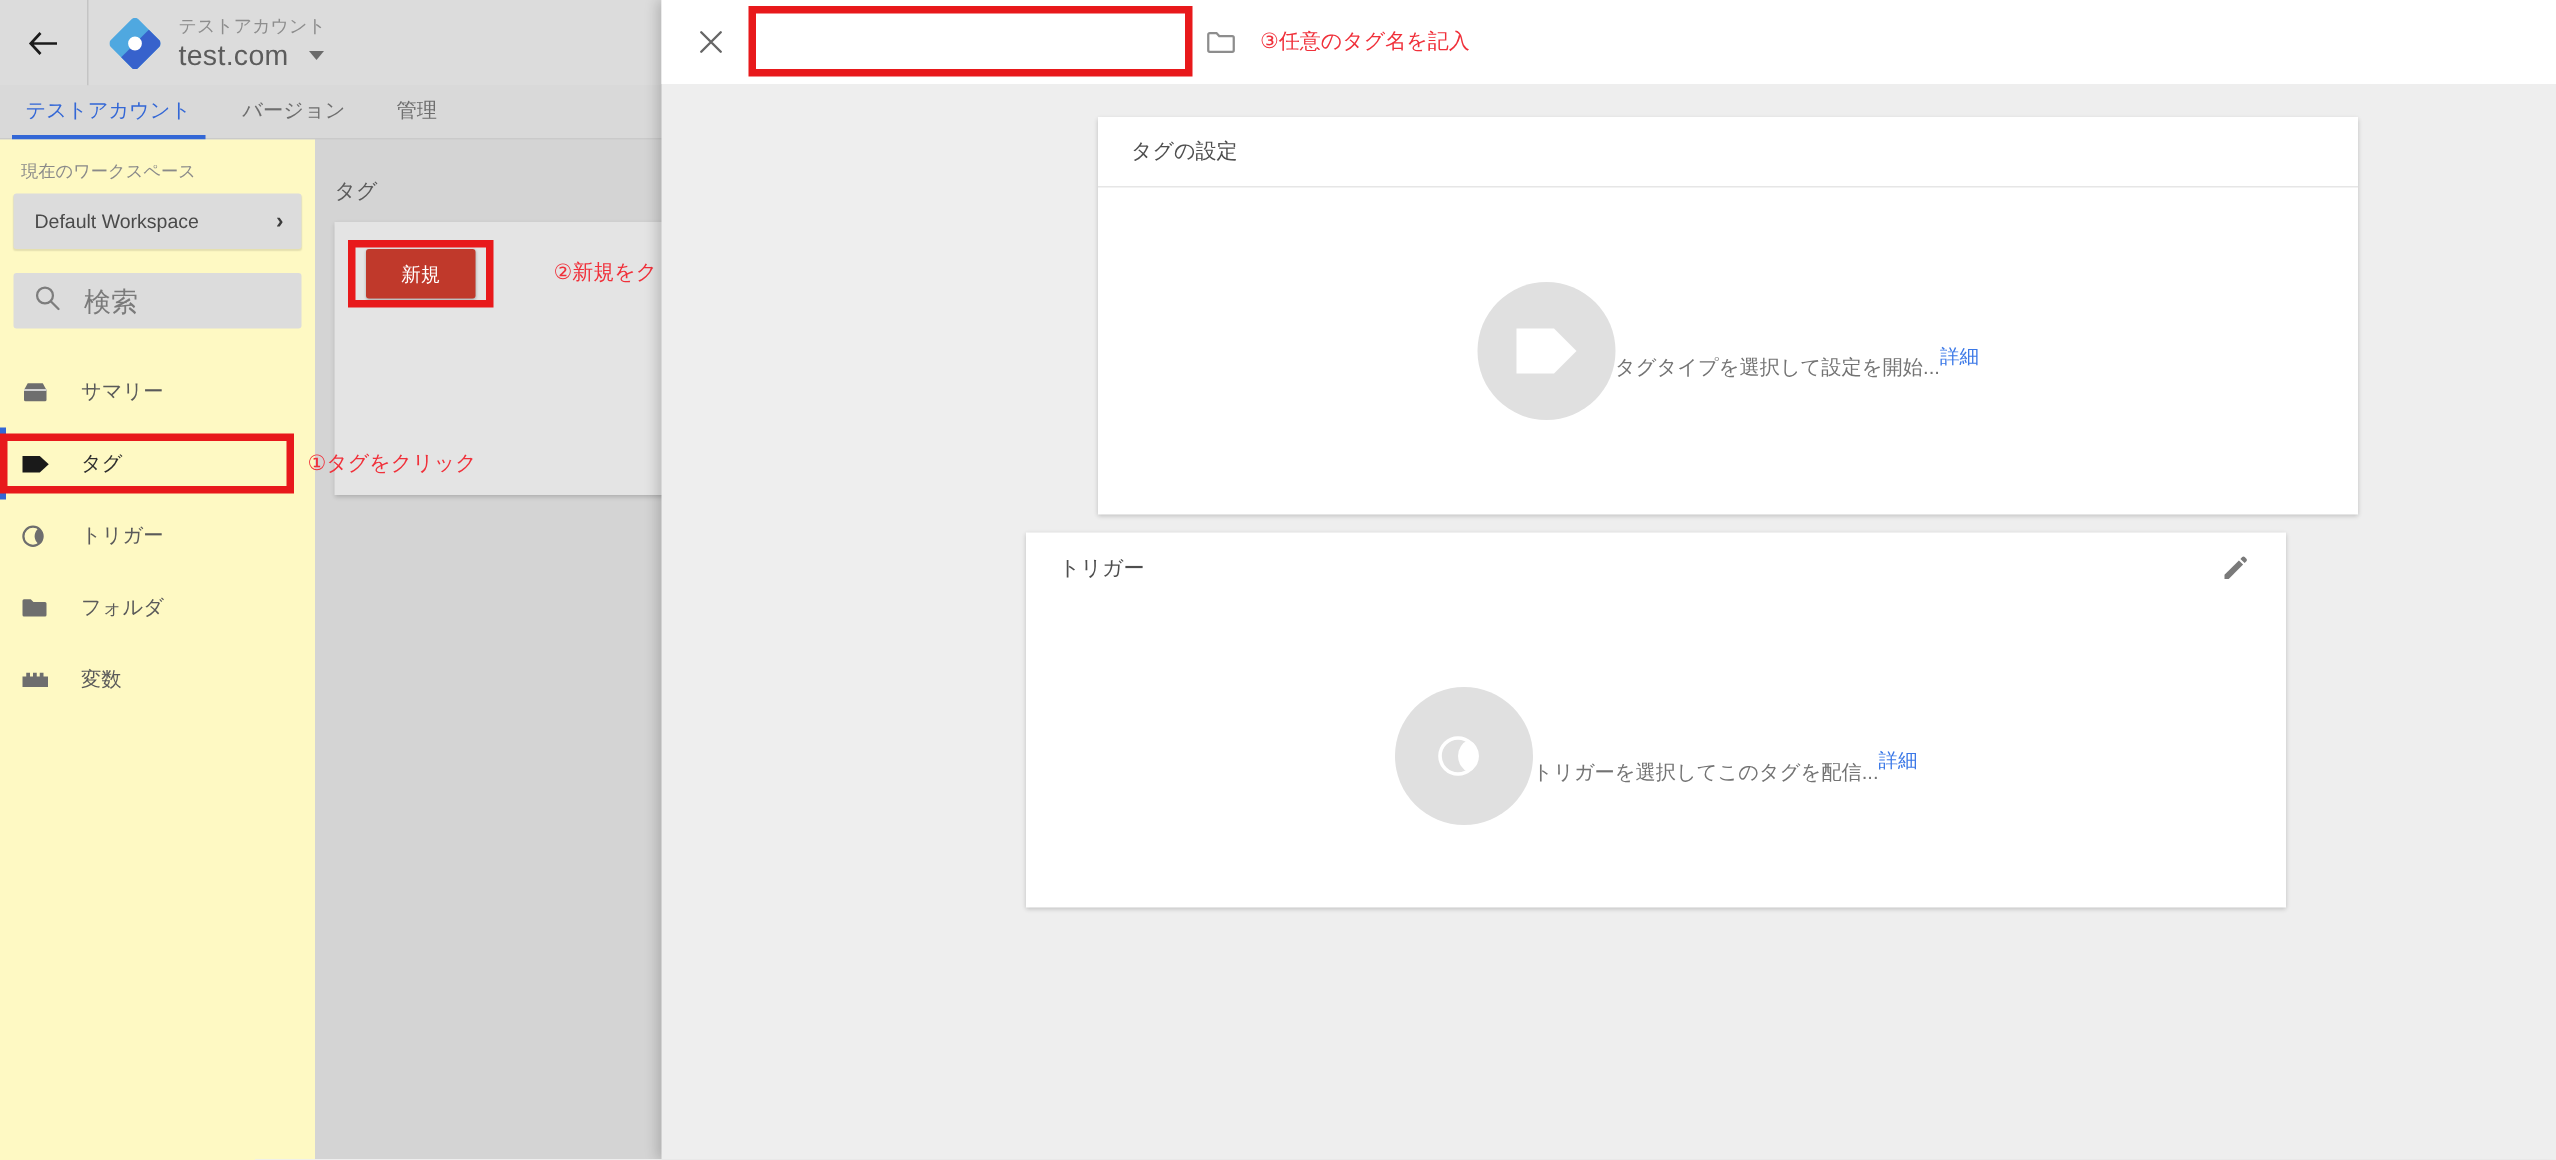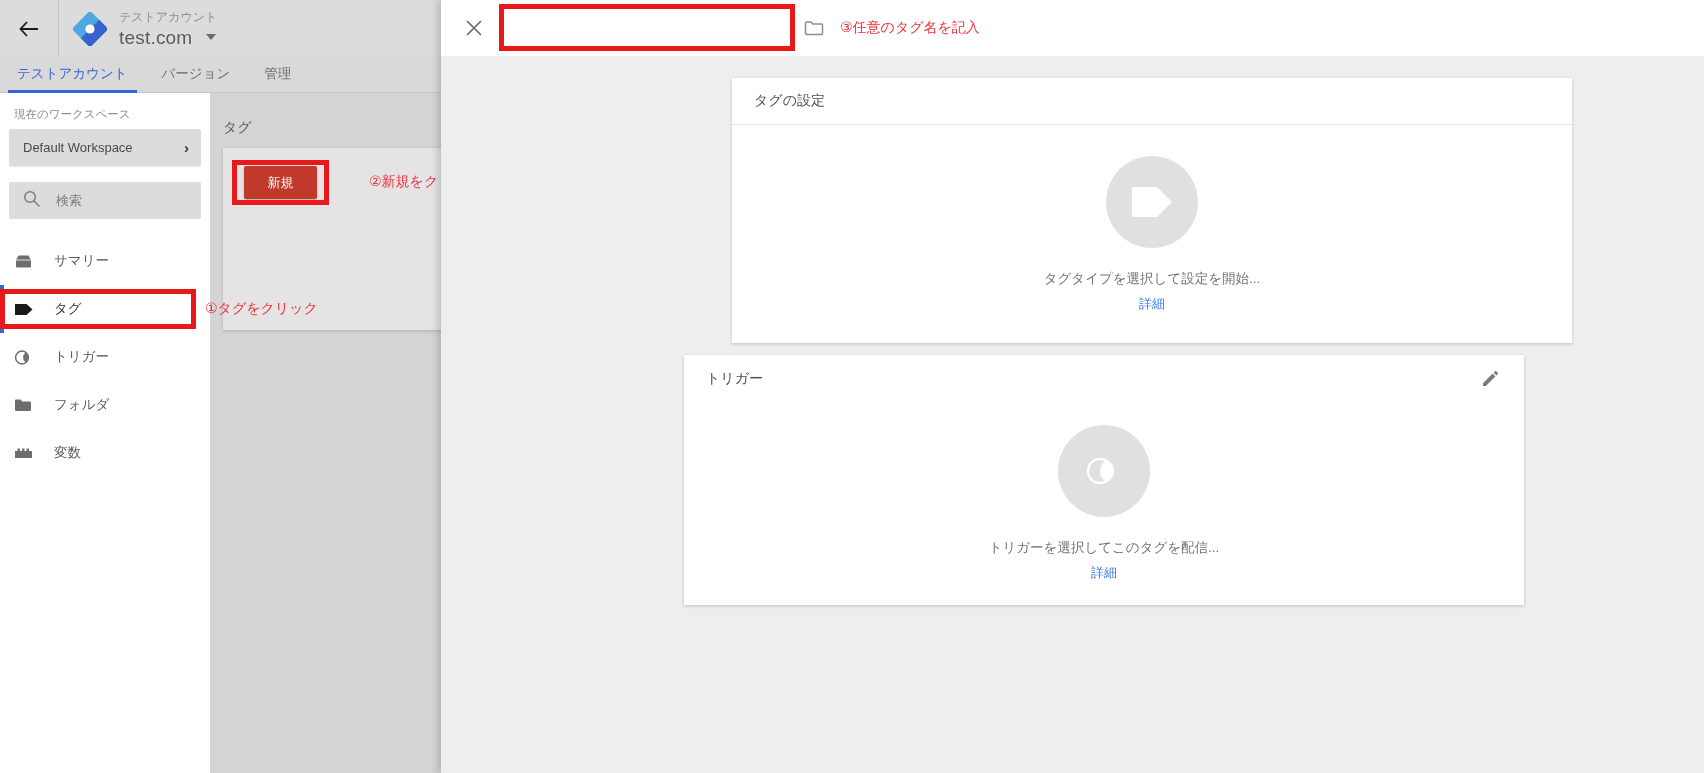--- a/index.html
+++ b/index.html
@@ -115,21 +115,21 @@
     height: 3px;
     background: #3367d6;
   }
 
   
   .sidebar {
     position: absolute;
     left: 0; top: 93px;
     width: 210px;
     height: 680px;
-    background: #ffffff;
+    background: #fef9c3;
   }
   .sidebar-label {
     font-size: 11.5px;
     color: #8a8a8a;
     padding: 14px 0 7px 14px;
   }
   .workspace-box {
     margin: 0 9px;
     height: 37px;
     background: #dcdcdc;
@@ -153,21 +153,21 @@
     margin: 16px 9px 0 9px;
     height: 37px;
     background: #dcdcdc;
     border-radius: 2px;
     display: flex;
     align-items: center;
     padding-left: 14px;
     box-sizing: border-box;
     cursor: text;
   }
-  .search-ph { font-size: 13px; color: #7a7a7a; margin-left: 16px; }
+  .search-ph { font-size: 18px; color: #7a7a7a; margin-left: 16px; }
 
   .nav-list { margin-top: 18px; }
   .nav-item {
     height: 48px;
     display: flex;
     align-items: center;
     padding-left: 14px;
     box-sizing: border-box;
     cursor: pointer;
     position: relative;
@@ -317,21 +317,21 @@
   .pencil-btn {
     width: 24px; height: 24px;
     display: flex;
     align-items: center;
     justify-content: center;
     cursor: pointer;
   }
 
   .card-body {
     display: flex;
-    flex-direction: column;
+    flex-direction: row;
     align-items: center;
     justify-content: center;
     height: calc(100% - 47px);
   }
   .placeholder-circle {
     width: 92px; height: 92px;
     border-radius: 50%;
     background: #e0e0e0;
     display: flex;
     align-items: center;

